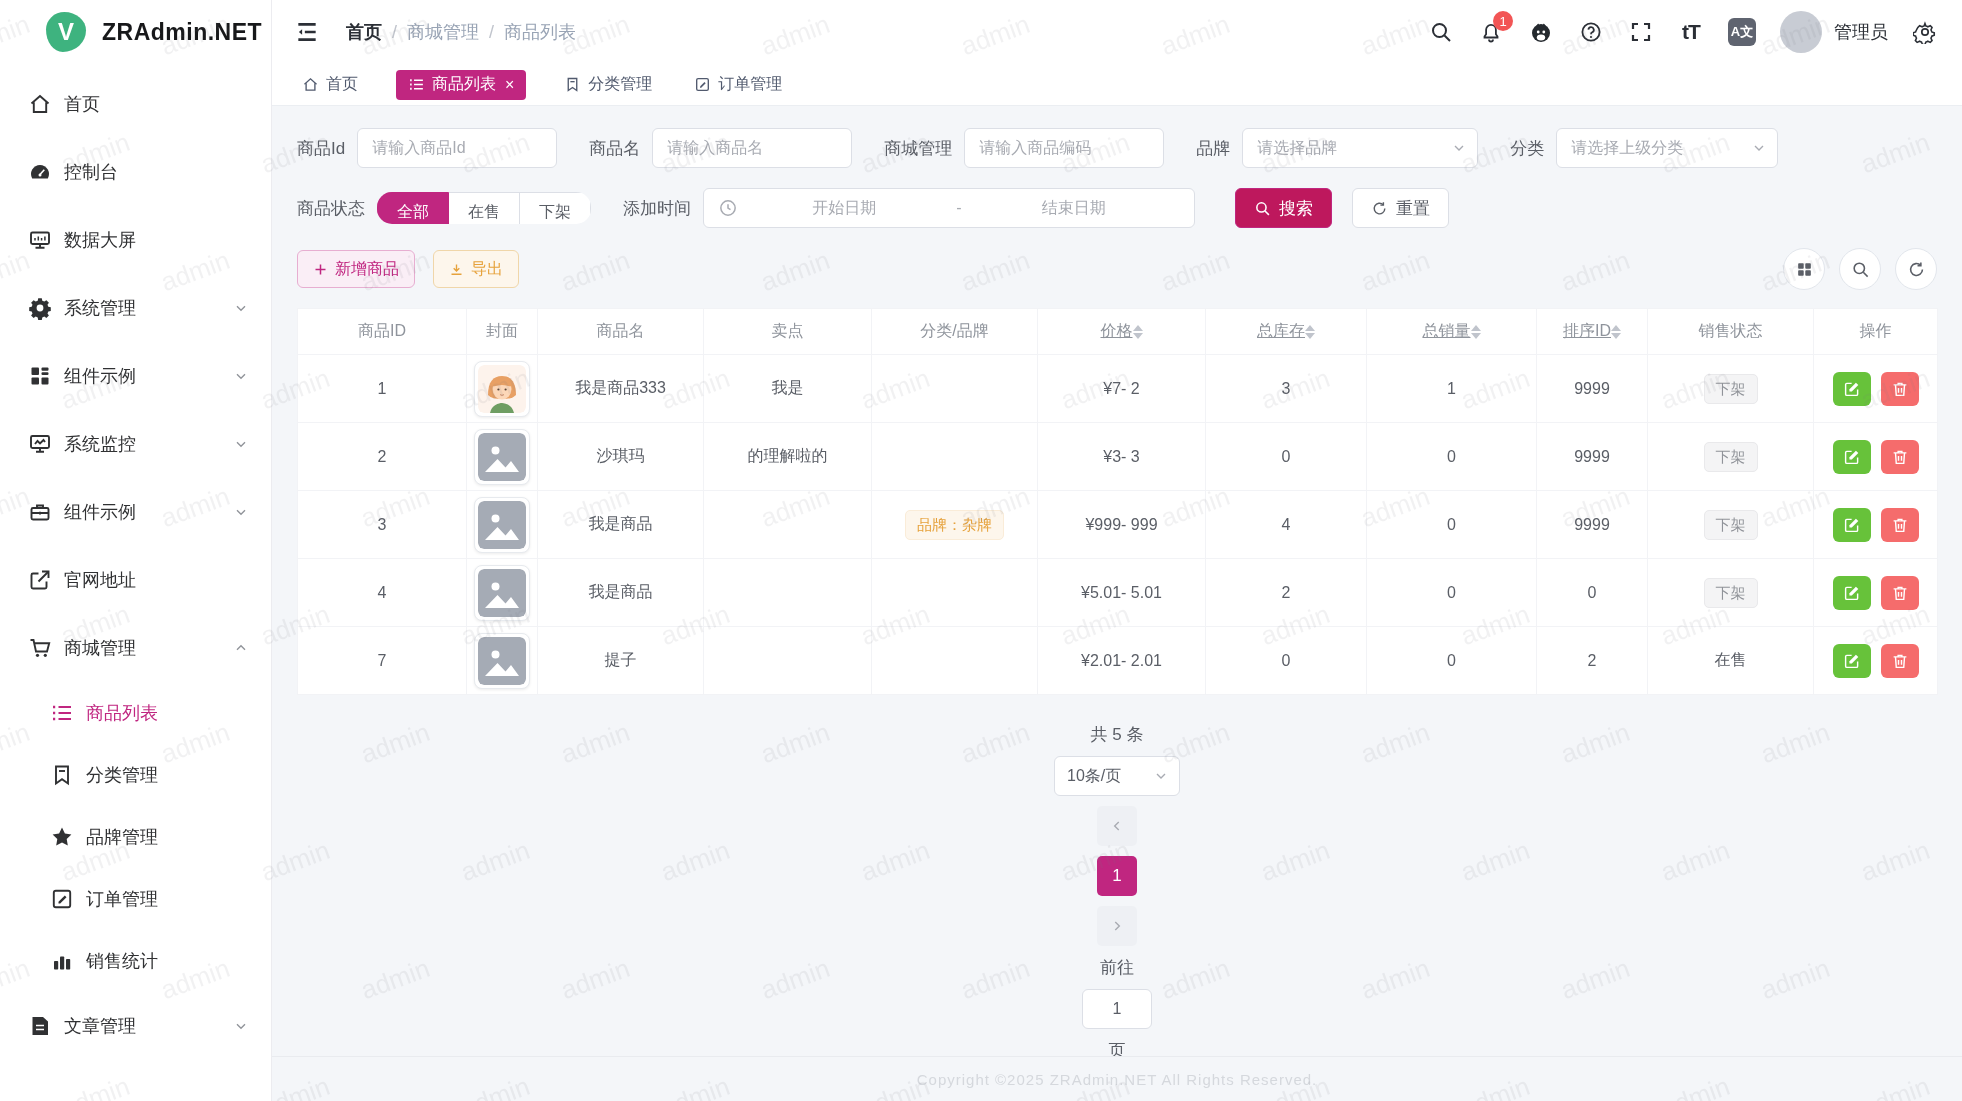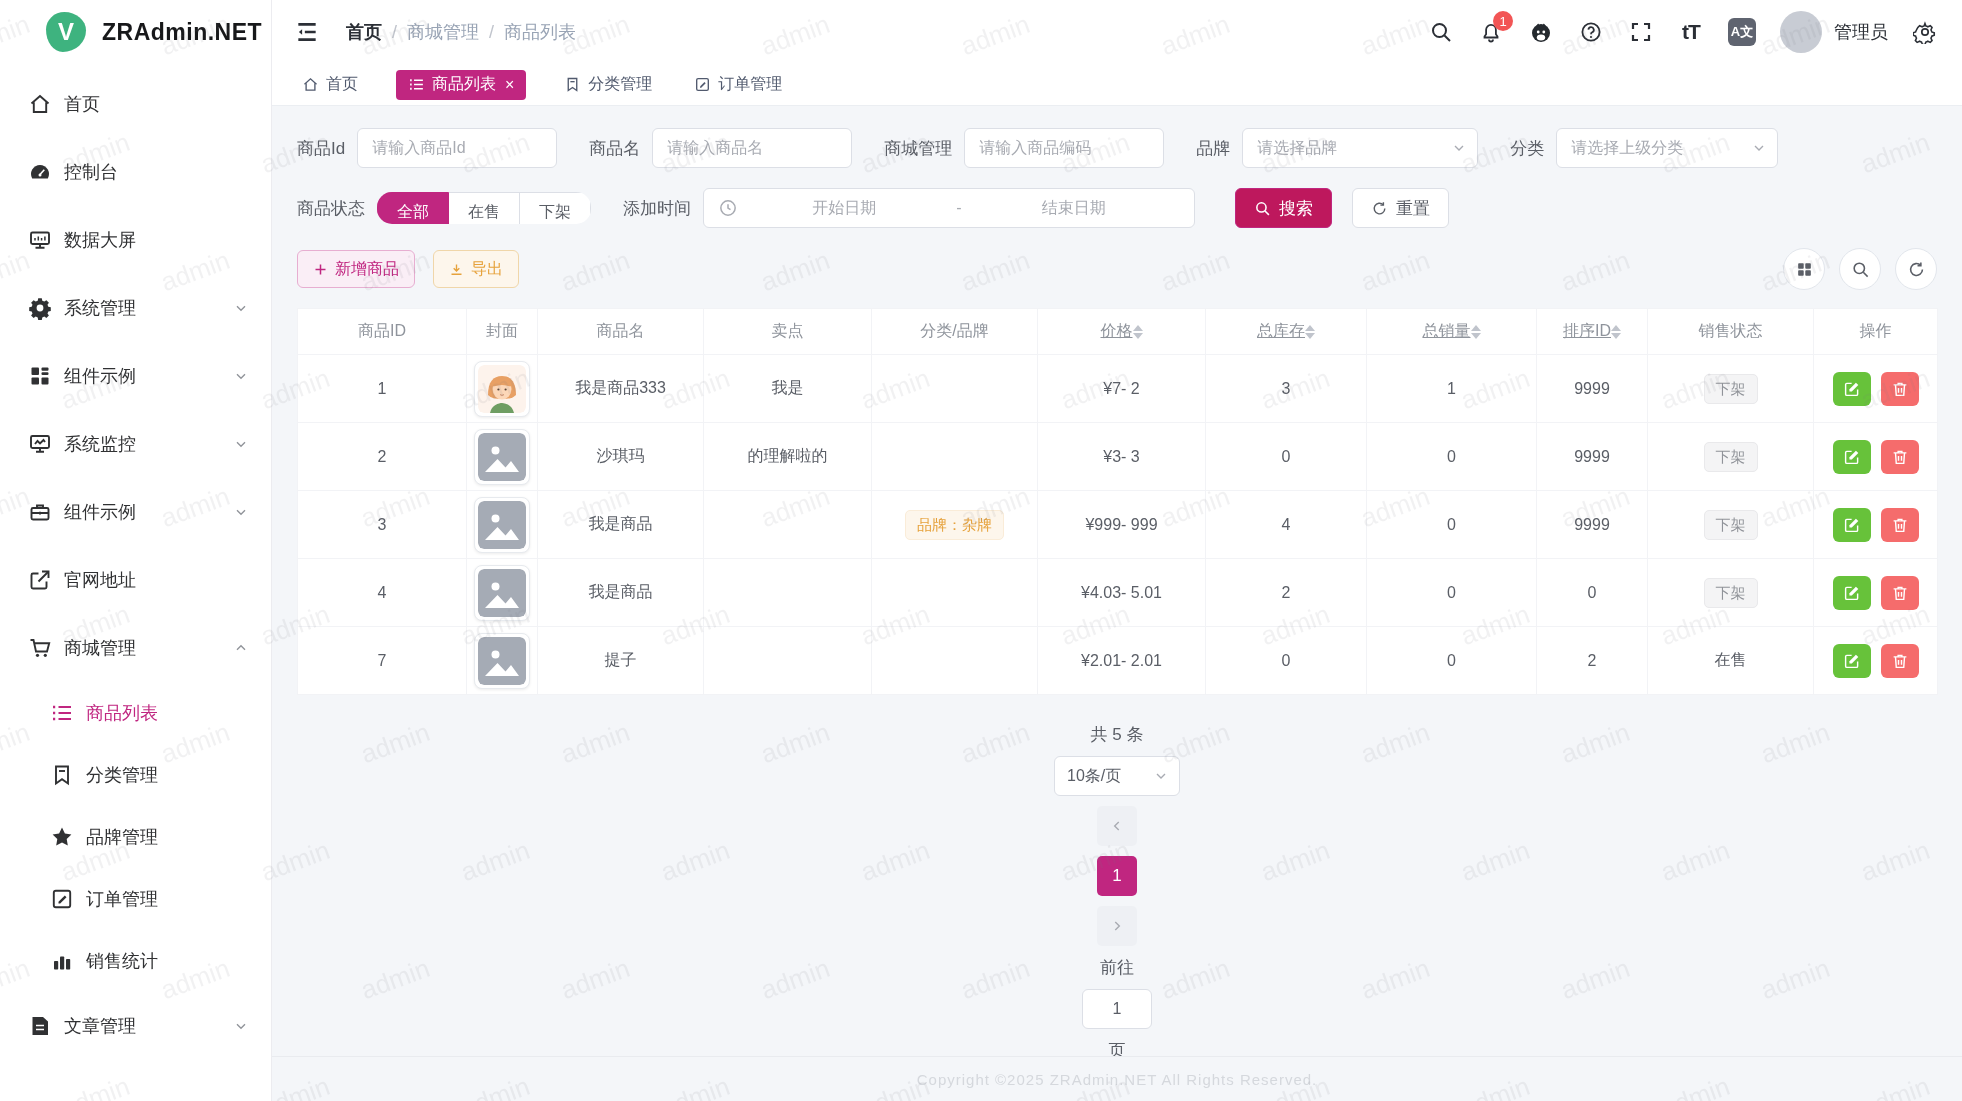--- a/index.html
+++ b/index.html
@@ -814,21 +814,21 @@
               <td><span class="cover">
                   <svg viewBox="0 0 48 48">
                     <rect width="48" height="48" rx="6" fill="#a5abb5"></rect>
                     <circle cx="17.5" cy="17.5" r="4" fill="#fff"></circle>
                     <path d="M7 39l12.5-13 8 8.5L33 28l8 11z" fill="#fff"></path>
                   </svg>
                 </span></td>
               <td>我是商品</td>
               <td></td>
               <td></td>
-              <td>¥4.03- 5.01</td>
+              <td>¥5.01- 5.01</td>
               <td>2</td>
               <td>0</td>
               <td>0</td>
               <td><span class="tag info">下架</span></td>
               <td><button class="btn-mini green">
                   <svg viewBox="0 0 24 24" fill="none" stroke="#fff" stroke-width="1.9">
                     <path d="M19.5 12.5V19a1.5 1.5 0 0 1-1.5 1.5H5A1.5 1.5 0 0 1 3.5 19V6A1.5 1.5 0 0 1 5 4.5h6.5"></path>
                     <path d="M17.2 3.6l3.2 3.2-8.6 8.6H8.6v-3.2z" fill="#fff" stroke="none"></path>
                   </svg>
                 </button><button class="btn-mini red">

